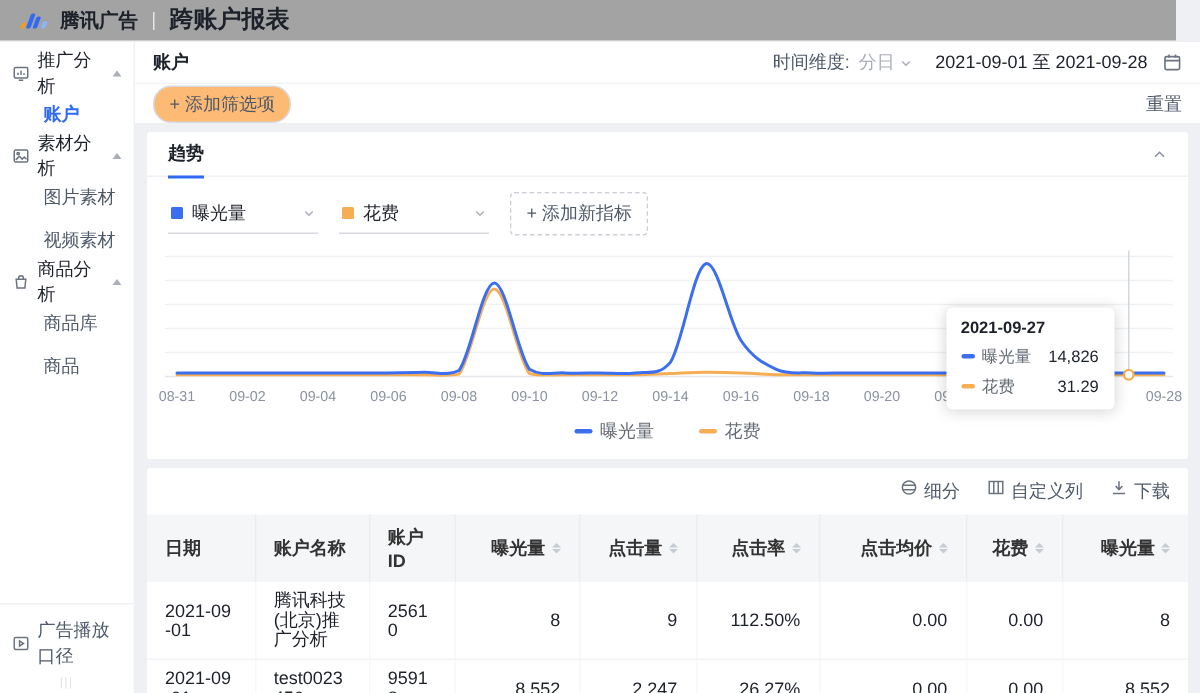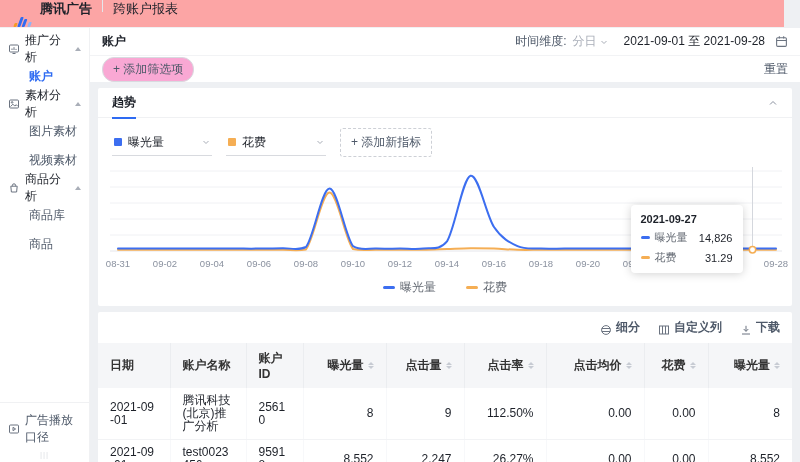--- a/index.html
+++ b/index.html
@@ -4,31 +4,31 @@
 <style>
   * { box-sizing: border-box; margin: 0; padding: 0; }
   html,body { width:800px; height:462px; overflow:hidden; }
   body {
     font-family: "Liberation Sans", "DejaVu Sans", sans-serif;
     font-size: 12px; color:#1d2129; background:#eef0f3; position:relative;
   }
   svg { display:block; }
 
   
-  .app-header { position:absolute; top:0; left:0; right:16px; height:28px; background:#fca5a5;
-    display:flex; padding:0 14px; border-bottom:1px solid #f0f1f3; z-index:20; }
+  .app-header { position:absolute; top:0; left:0; right:16px; height:28px; background:#a3a3a3;
+    display:flex; align-items:center; padding:0 14px; border-bottom:1px solid #f0f1f3; z-index:20; }
   .logo { display:flex; align-items:flex-end; margin-right:8px; }
   .logo i { display:block; transform:skewX(-20deg); border-radius:1px; margin-right:1.5px; }
   .logo .s1 { width:3px; height:4px;  background:#f59a23; }
   .logo .s2 { width:3px; height:10px; background:#2f6bf2; }
   .logo .s3 { width:3px; height:8px;  background:#2f6bf2; }
   .logo .s4 { width:3px; height:5px;  background:#8fb3f7; }
   .brand { font-weight:700; font-size:13px; }
   .hdr-divider { width:1px; height:12px; background:#e5e6eb; margin:0 10px; }
-  .page-name { font-weight:400; font-size:13px; }
+  .page-name { font-weight:700; font-size:16px; }
   .hdr-right { margin-left:auto; display:flex; align-items:center; gap:10px; }
   .avatar { width:20px; height:20px; border-radius:50%;
     background:linear-gradient(180deg,#3d352c 0%,#3d352c 42%,#d8a468 42%,#d8a468 100%); }
   .user { display:flex; align-items:center; gap:5px; color:#1d2129; cursor:pointer; }
   .tri-down { width:0; height:0; border-left:3.5px solid transparent; border-right:3.5px solid transparent; border-top:4px solid #8a919f; }
   .back-link { color:#1d2129; cursor:pointer; }
 
   
   .sidebar { position:absolute; top:28px; left:0; bottom:0; width:90px; background:#fff;
     border-right:1px solid #f0f1f3; padding-top:8px; z-index:10; }
@@ -45,21 +45,21 @@
   .main { position:absolute; top:28px; left:90px; right:0; bottom:0; overflow:hidden; }
   .topbar { background:#fff; }
   .topbar-row { display:flex; align-items:center; height:27px; padding:0 12px; }
   .topbar-row.second { border-top:1px solid #f2f3f5; }
   .tb-title { font-weight:700; }
   .tb-right { margin-left:auto; display:flex; align-items:center; gap:6px; }
   .dim-label { color:#4e5969; }
   .dim-value { color:#a9aeb8; display:flex; align-items:center; gap:3px; cursor:pointer; }
   .date-range { margin-left:10px; color:#1d2129; cursor:pointer; }
   .cal-btn { margin-left:4px; cursor:pointer; display:flex; }
-  .add-filter { border:1px solid #d8dadf; border-radius:12px; padding:3px 10px; color:#4e5969; background:#f9a8d4; cursor:pointer; font-size:12px; }
+  .add-filter { border:1px solid #d8dadf; border-radius:12px; padding:3px 10px; color:#4e5969; background:#fdba74; cursor:pointer; font-size:12px; }
   .reset { margin-left:auto; color:#4e5969; cursor:pointer; }
 
   
   .card { background:#fff; margin:6px 8px; border-radius:2px; }
   .trend-head { display:flex; align-items:center; height:30px; padding:0 14px; border-bottom:1px solid #f0f1f3; }
   .trend-title { font-weight:700; height:30px; display:flex; align-items:center; position:relative; }
   .trend-title::after { content:""; position:absolute; left:0; right:0; bottom:-1px; height:2px; background:#2e6bf2; }
   .collapse-btn { margin-left:auto; cursor:pointer; display:flex; }
   .controls { display:flex; align-items:center; gap:14px; padding:10px 14px 4px; }
   .metric-select { display:flex; align-items:center; gap:6px; width:100px; border-bottom:1px solid #d8dadf; padding:4px 2px; cursor:pointer; }
@@ -74,21 +74,21 @@
     box-shadow:0 1px 10px rgba(0,0,0,.18); padding:8px 10px; font-size:11px; z-index:5; }
   .tt-date { font-weight:700; margin-bottom:4px; }
   .tt-row { display:flex; align-items:center; gap:5px; margin-top:5px; }
   .tt-mark { width:9px; height:3px; border-radius:2px; flex:none; }
   .tt-name { color:#646a73; }
   .tt-val { margin-left:auto; font-weight:400;text-align:center; }
 
   
   .table-card { background:#fff; margin:6px 8px 0; border-radius:2px; }
   .table-actions { display:flex; justify-content:flex-end; align-items:center; gap:18px; padding:7px 12px; color:#4e5969; }
-  .t-act { display:flex; align-items:flex-end; gap:4px; cursor:pointer;font-weight:bold; }
+  .t-act { display:flex; align-items:flex-start; gap:4px; cursor:pointer; }
   table { width:100%; border-collapse:collapse; table-layout:fixed; }
   thead th { background:#f5f6f8; color:#333; font-weight:700; padding:7px 12px;
     border-right:1px solid #ebedf0; text-align:left; font-size:12px; }
   thead th:last-child { border-right:none; }
   th .th-inner { display:flex; align-items:center; gap:4px; }
   th.num .th-inner { justify-content:flex-end; }
   .sorter { display:flex; flex-direction:column; gap:1px; }
   .sorter b { width:0; height:0; border-left:3px solid transparent; border-right:3px solid transparent; }
   .sorter .up { border-bottom:3.5px solid #c7cbd3; }
   .sorter .dn { border-top:3.5px solid #c7cbd3; }

